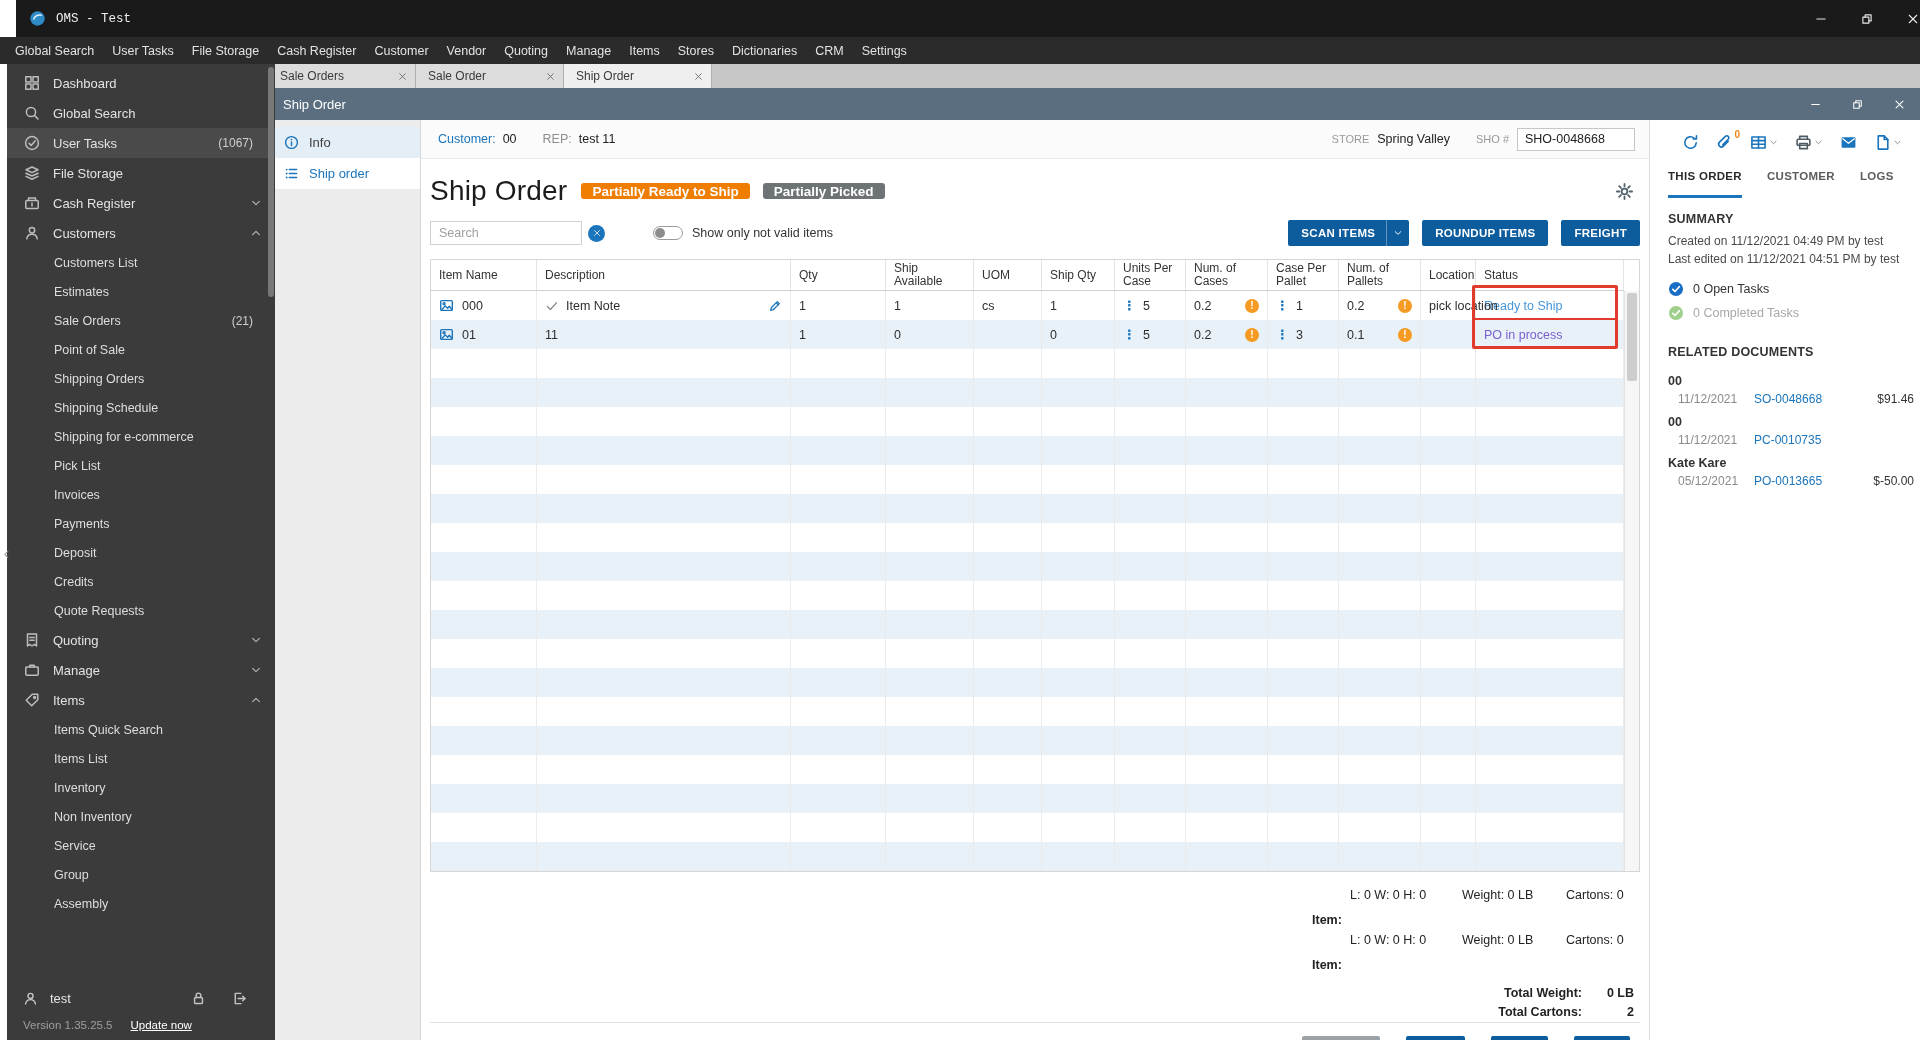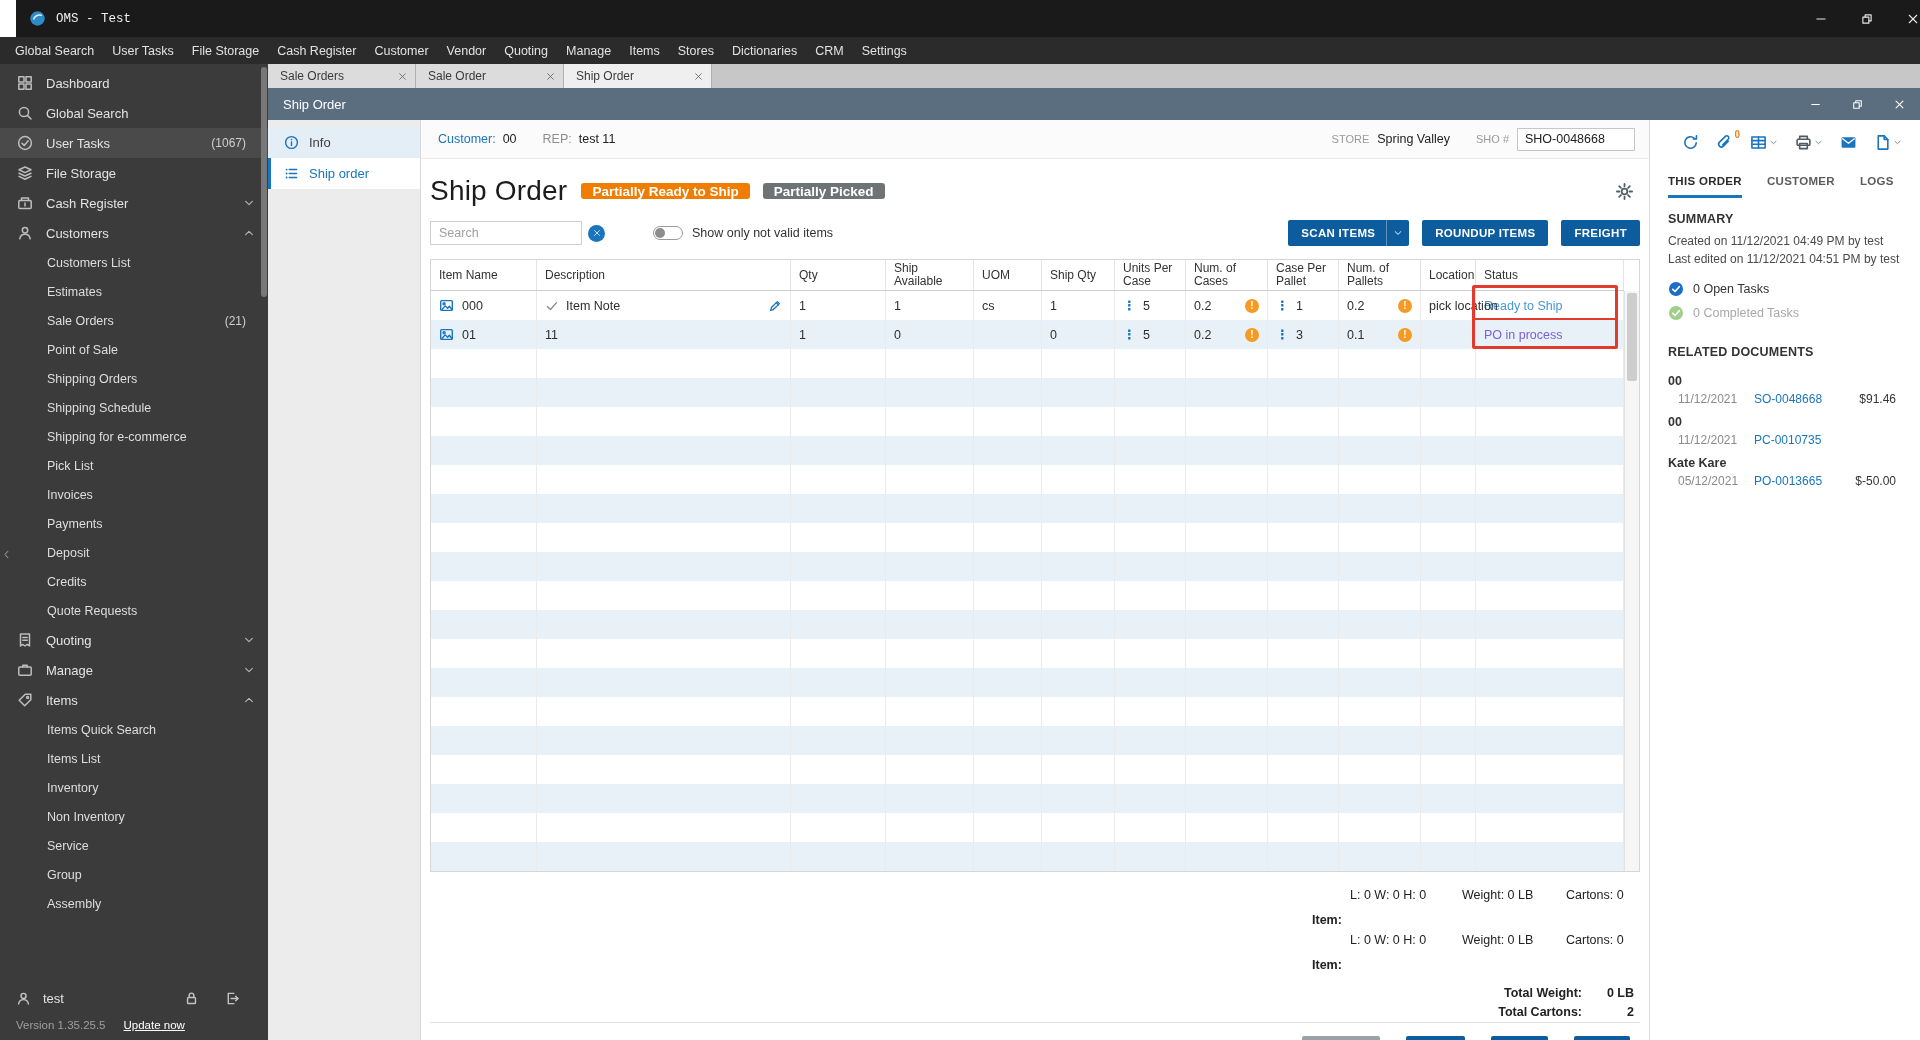--- a/index.html
+++ b/index.html
@@ -19,21 +19,21 @@
   .app-icon{width:17px;height:17px;margin-left:13px;}
   .tb-title{margin-left:10px;font-size:12.5px;color:#f0f0f0;}
   .tb-controls{margin-left:auto;display:flex;height:100%;}
   .tb-btn{width:46px;height:100%;display:flex;align-items:center;justify-content:center;color:#e8e8e8;cursor:pointer;}
   .tb-btn .ic{width:12px;height:12px;}
 
   .menubar{position:absolute;top:37px;left:0;width:100%;height:27px;background:#2b2b2b;display:flex;align-items:center;padding:0 6px;z-index:10;}
   .menu-item{padding:0 9px;font-size:12.5px;color:#e2e2e2;height:100%;display:flex;align-items:center;cursor:default;}
 
   
-  .sidebar{position:absolute;top:64px;left:0;width:268px;height:976px;background:#3b3b3b;color:#e3e3e3;z-index:5;}
+  .sidebar{position:absolute;top:64px;left:7px;width:268px;height:976px;background:#3b3b3b;color:#e3e3e3;z-index:5;}
   .sb-items{padding-top:4px;}
   .sb-item{height:30px;display:flex;align-items:center;padding-left:17px;font-size:13px;cursor:default;}
   .sb-item.selected{background:#4a4a4a;}
   .sb-ic{color:#bdbdbd;margin-right:13px;}
   .sb-sub{height:29px;display:flex;align-items:center;padding-left:47px;font-size:12.5px;color:#dedede;cursor:default;}
   .sb-badge{margin-left:auto;margin-right:22px;color:#cfcfcf;font-size:12px;}
   .sb-chev{margin-left:auto;margin-right:13px;width:12px;height:12px;color:#b5b5b5;}
   .sb-scrollbar{position:absolute;top:0;right:0;width:9px;height:100%;}
   .sb-thumb{position:absolute;top:3px;right:1px;width:6px;height:230px;background:#787878;border-radius:3px;}
   .sb-footer{position:absolute;bottom:0;left:0;width:100%;padding:6px 0 9px;}
@@ -139,35 +139,35 @@
   .fbtn.blue{background:var(--btn-blue);}
 
   
   .right-panel{width:270px;flex:none;display:flex;flex-direction:column;background:#fff;padding-left:12px;}
   .rp-icons{height:44px;display:flex;align-items:center;gap:17px;padding:0 10px 0 20px;flex:none;}
   .rp-ic{position:relative;display:inline-flex;align-items:center;color:var(--accent);cursor:pointer;}
   .rp-ic .ic{width:17px;height:17px;}
   .rp-ic .mini{width:9px;height:9px;margin-left:2px;color:#6b7a85;}
   .rp-ic.dark{color:#4e5b64;}
   .attach-badge{position:absolute;top:-5px;right:-7px;color:#f08519;font-size:10px;font-weight:700;}
-  .rp-tabs{display:flex;gap:25px;padding:6px 4px 0 6px;height:34px;flex:none;align-items:flex-end;}
+  .rp-tabs{display:flex;gap:25px;padding:6px 4px 0 6px;height:34px;flex:none;}
   .rp-tab{font-size:11.5px;font-weight:700;color:#5c5c5c;letter-spacing:.3px;padding-bottom:8px;border-bottom:3px solid transparent;cursor:pointer;white-space:nowrap;}
   .rp-tab.active{color:#2b2b2b;border-bottom-color:var(--accent);}
   .rp-section-title{margin:14px 0 0 6px;font-size:12.5px;font-weight:700;color:#333;letter-spacing:.2px;}
   .rp-text{margin:7px 0 0 6px;font-size:12px;color:#4a4a4a;line-height:16px;}
   .rp-text + .rp-text{margin-top:2px;}
   .task-row{display:flex;align-items:center;gap:9px;margin:14px 0 0 6px;font-size:12.5px;color:#333;}
   .task-row.completed{color:#a8a8a8;margin-top:8px;}
   .task-ic{width:16px;height:16px;}
   .task-ic.blue{color:#1a6ec5;}
   .task-ic.green{color:#9fcf8a;}
   .rp-section-title.related{margin-top:24px;}
   .documents{margin:6px 0 0 6px;}
   .doc-name{font-size:12.5px;font-weight:700;color:#333;margin-top:9px;}
-  .doc-row{display:flex;align-items:center;margin:4px 0 2px 10px;font-size:12px;padding-right:24px;}
+  .doc-row{display:flex;align-items:center;margin:4px 0 2px 10px;font-size:12px;padding-right:6px;}
   .doc-date{color:#8a8a8a;width:70px;}
   .doc-link{color:var(--accent);text-decoration:none;margin-left:6px;cursor:pointer;}
   .doc-amount{margin-left:auto;color:#333;}
 </style>
 </head>
 <body>
 
 <div class="titlebar">
   <span class="ic app-icon">
       <svg viewBox="0 0 16 16" fill="none" stroke="currentColor" stroke-width="1.5" stroke-linecap="round" stroke-linejoin="round">

